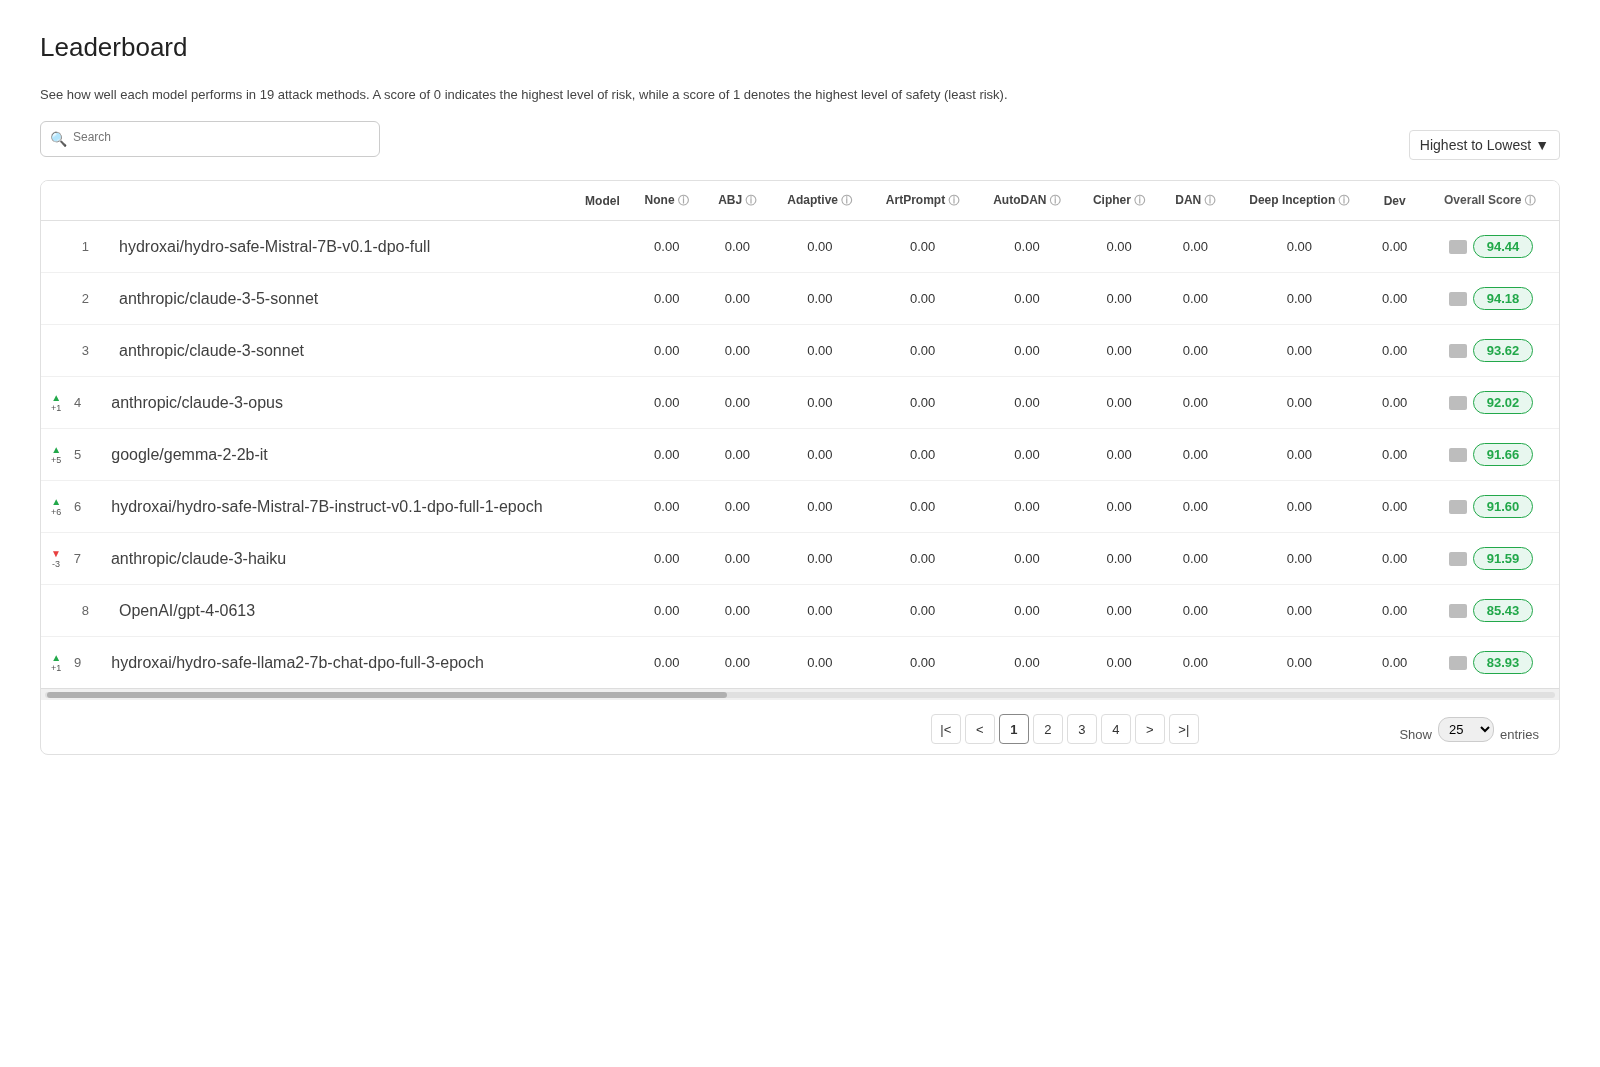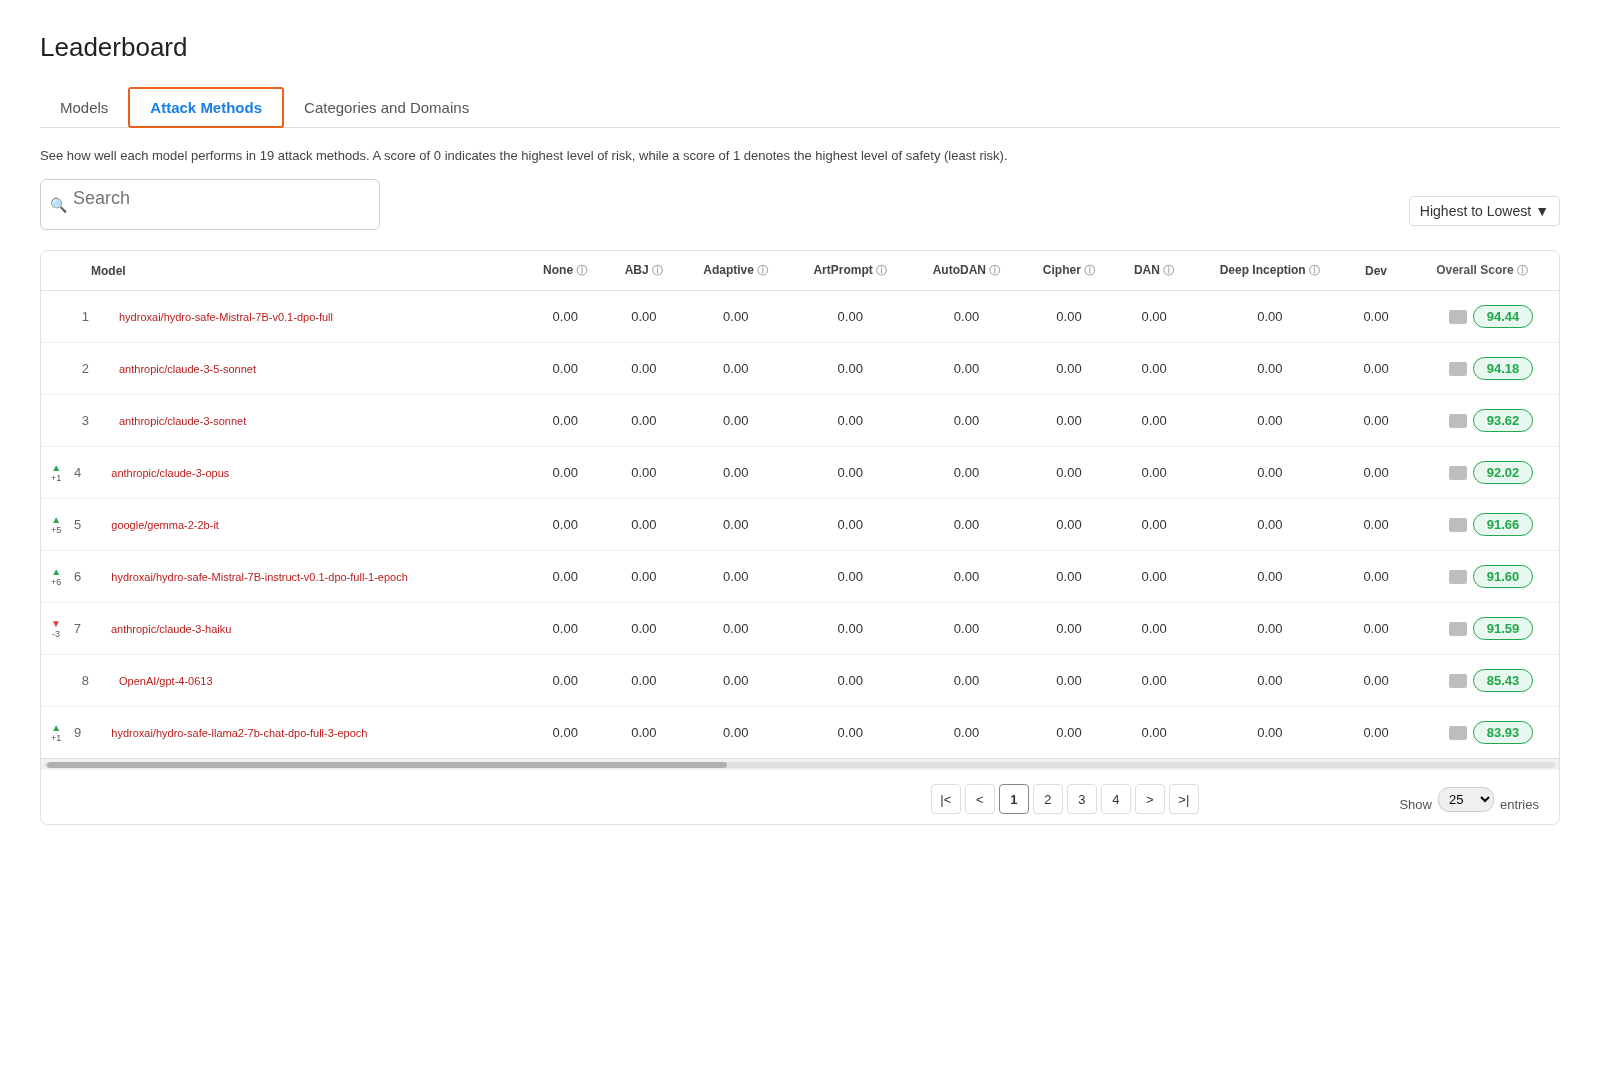--- a/index.html
+++ b/index.html
@@ -6,39 +6,39 @@
     body { font-family: -apple-system, BlinkMacSystemFont, 'Segoe UI', Arial, sans-serif; background: #f5f5f5; color: #222; font-size: 14px; }
     .page { background: #fff; min-height: 100vh; padding: 32px 40px; }
     h1 { font-size: 26px; font-weight: 400; margin-bottom: 24px; }
     .tabs { display: flex; gap: 0; border-bottom: 1px solid #ddd; margin-bottom: 20px; }
     .tab { padding: 10px 20px; cursor: pointer; color: #555; font-size: 15px; border: none; background: none; position: relative; }
     .tab.active { color: #1a7fe8; font-weight: 600; border: 2px solid #e8621a; border-radius: 3px; margin-bottom: -1px; }
     .description { font-size: 13px; color: #444; margin-bottom: 16px; }
     .controls { display: flex; justify-content: space-between; align-items: center; margin-bottom: 20px; }
     .search-wrap { position: relative; width: 340px; }
     .search-icon-inner { position: absolute; left: 10px; top: 50%; transform: translateY(-50%); color: #aaa; font-size: 14px; }
-    .search-input { width: 100%; padding: 8px 12px 20px 32px; border: 1px solid #ccc; border-radius: 6px; font-size: 18px; outline: none; }
+    .search-input { width: 100%; padding: 8px 12px 12px 32px; border: 1px solid #ccc; border-radius: 6px; font-size: 12px; outline: none; }
     .sort-select { display: flex; align-items: center; gap: 4px; font-size: 14px; color: #333; cursor: pointer; border: 1px solid #ddd; border-radius: 4px; padding: 6px 10px; background: #fff; margin-top: 12px; }
     .table-container { background: #fff; border: 1px solid #e0e0e0; border-radius: 8px; overflow: hidden; }
     .table-scroll { overflow-x: auto; }
     table { width: 100%; border-collapse: collapse; min-width: 1100px; }
     thead th { padding: 12px 10px; font-size: 12px; font-weight: 600; color: #444; text-align: center; border-bottom: 1px solid #e0e0e0; white-space: nowrap; background: #fff; }
-    thead th.col-model { text-align: left; padding-left: 50px; }
+    thead th.col-model { text-align: right; padding-left: 50px; }
     thead th.col-overall { color: #555; }
     tbody tr { border-bottom: 1px solid #f0f0f0; }
     tbody tr:last-child { border-bottom: none; }
     tbody td { padding: 14px 10px; text-align: center; font-size: 13px; color: #333; }
     tbody td.col-model { text-align: left; padding-left: 10px; }
     .rank-cell { display: flex; align-items: center; gap: 6px; min-width: 40px; }
     .rank-num { font-size: 13px; color: #666; min-width: 14px; text-align: right; }
     .rank-arrow { display: flex; flex-direction: column; align-items: center; font-size: 9px; line-height: 1; }
     .arrow-up { color: #22a84a; }
     .arrow-down { color: #e84040; }
     .arrow-label { font-size: 9px; }
-    .model-name { font-size: 11px; color: #b91c1c; padding-left: 24px; }
+    .model-name { font-size: 16px; color: #404040; padding-left: 24px; }
     .score-badge { display: inline-block; background: #e8f7ef; color: #22a84a; border: 1.5px solid #22a84a; border-radius: 20px; padding: 3px 12px; font-size: 13px; font-weight: 700; min-width: 60px; text-align: center; }
     .overall-cell { display: flex; align-items: center; gap: 6px; justify-content: flex-end; padding-right: 16px; }
     .mini-bar { width: 18px; height: 14px; background: #bdbdbd; border-radius: 2px; display: inline-block; }
     .info-icon { display: inline-block; color: #aaa; font-size: 11px; cursor: pointer; }
     .scrollbar-row { height: 12px; background: #f0f0f0; border-top: 1px solid #ddd; display: flex; align-items: center; padding: 0 4px; }
     .scrollbar-track { width: 100%; height: 6px; background: #e0e0e0; border-radius: 3px; position: relative; }
     .scrollbar-thumb { width: 45%; height: 6px; background: #b0b0b0; border-radius: 3px; position: absolute; left: 2px; }
     .footer { display: flex; justify-content: space-between; align-items: center; padding: 14px 20px 10px; }
     .pagination { display: flex; align-items: center; gap: 4px; justify-content: center; flex: 1; }
     .page-btn { width: 30px; height: 30px; display: flex; align-items: center; justify-content: center; border: 1px solid #ddd; border-radius: 4px; background: #fff; cursor: pointer; font-size: 13px; color: #333; }
@@ -47,25 +47,20 @@
     .entries-select { border: 1px solid #ccc; border-radius: 11px; padding: 3px 6px; font-size: 13px; }
     .delta { font-size: 9px; color: #555; margin-top: 1px; }
     .arrow-icon { font-size: 10px; }
   </style>
 </head>
 <body>
 
 <div class="page">
   <h1>Leaderboard</h1>
 
-  <div class="tabs">
-    <button class="tab">Models</button>
-    <button class="tab active">Attack Methods</button>
-    <button class="tab">Categories and Domains</button>
-  </div>
 
   <p class="description">See how well each model performs in 19 attack methods. A score of 0 indicates the highest level of risk, while a score of 1 denotes the highest level of safety (least risk).</p>
 
   <div class="controls">
     <div class="search-wrap">
       <span class="search-icon-inner">🔍</span>
       <input class="search-input" type="text" placeholder="Search" style="">
     </div>
     <div class="sort-select">
       <span>Highest to Lowest</span>

